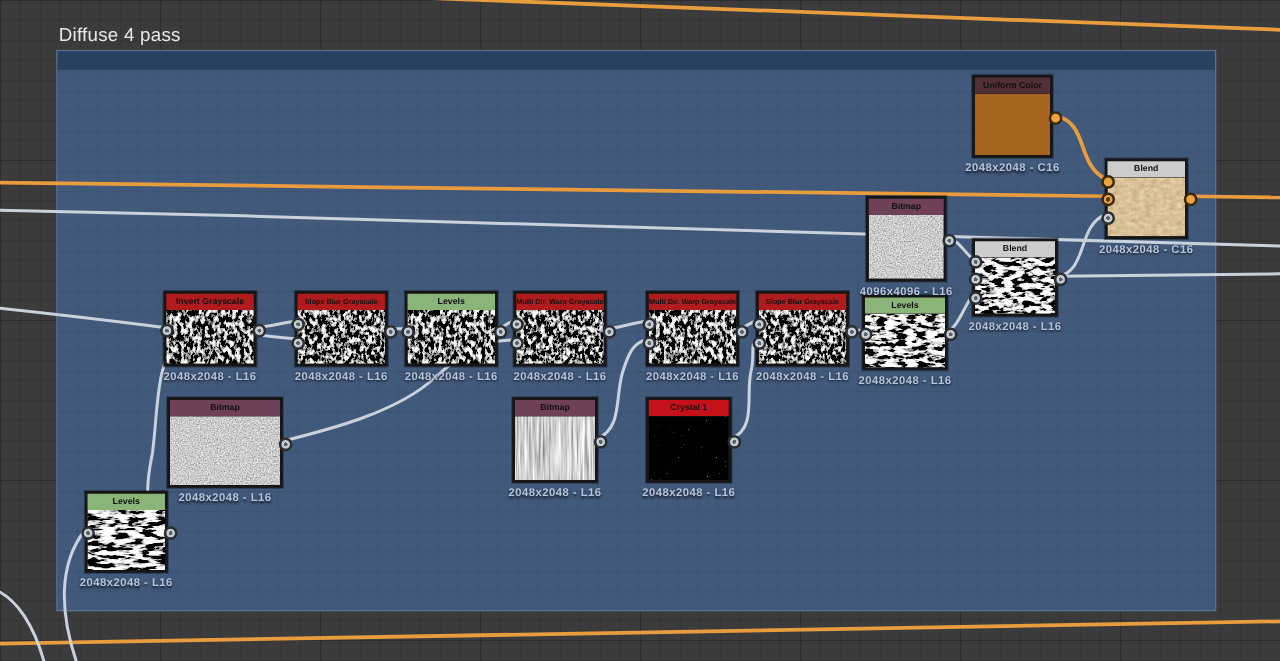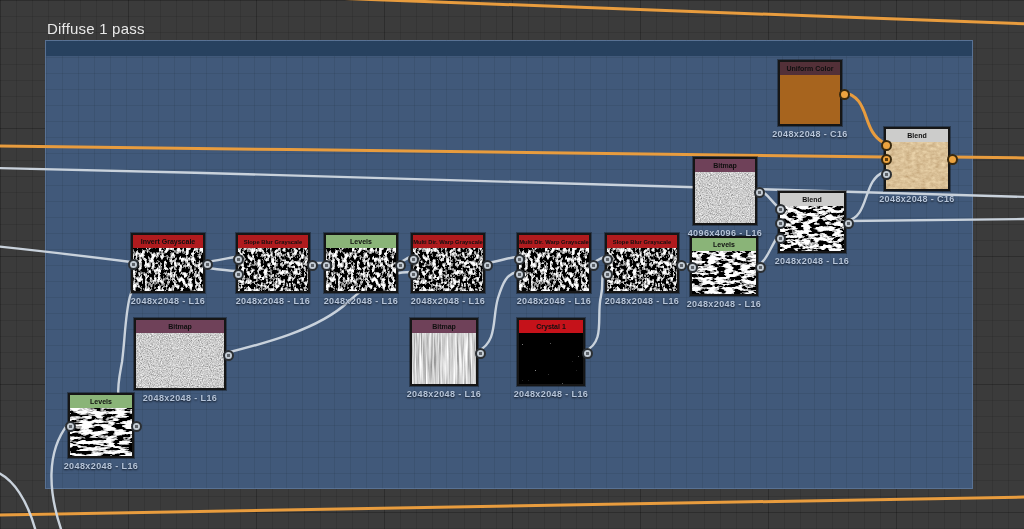--- a/index.html
+++ b/index.html
@@ -153,21 +153,21 @@
       </feComponentTransfer>
     </filter>
   </defs>
 </svg>
 
 <div id="canvas">
 
   <div id="frame">
     <div id="frame-header"></div>
   </div>
-  <div id="frame-title">Diffuse 1 pass</div>
+  <div id="frame-title">Diffuse 4 pass</div>
 
   <svg id="wires">
 
     <path class="o" d="M 331,-2 L 1029,24"></path>
     <path class="o" d="M -6,146 C 300,150 700,154 884,157"></path>
     <path class="o" d="M 950,157 L 1029,158"></path>
     <path class="w" d="M -6,168 C 350,176 720,186 1029,197"></path>
     <path class="w" d="M 846,221 L 1029,219"></path>
     <path class="o" d="M -6,515 L 1029,497"></path>
     <path class="w" d="M -6,246 C 50,252 100,258 131,262"></path>

